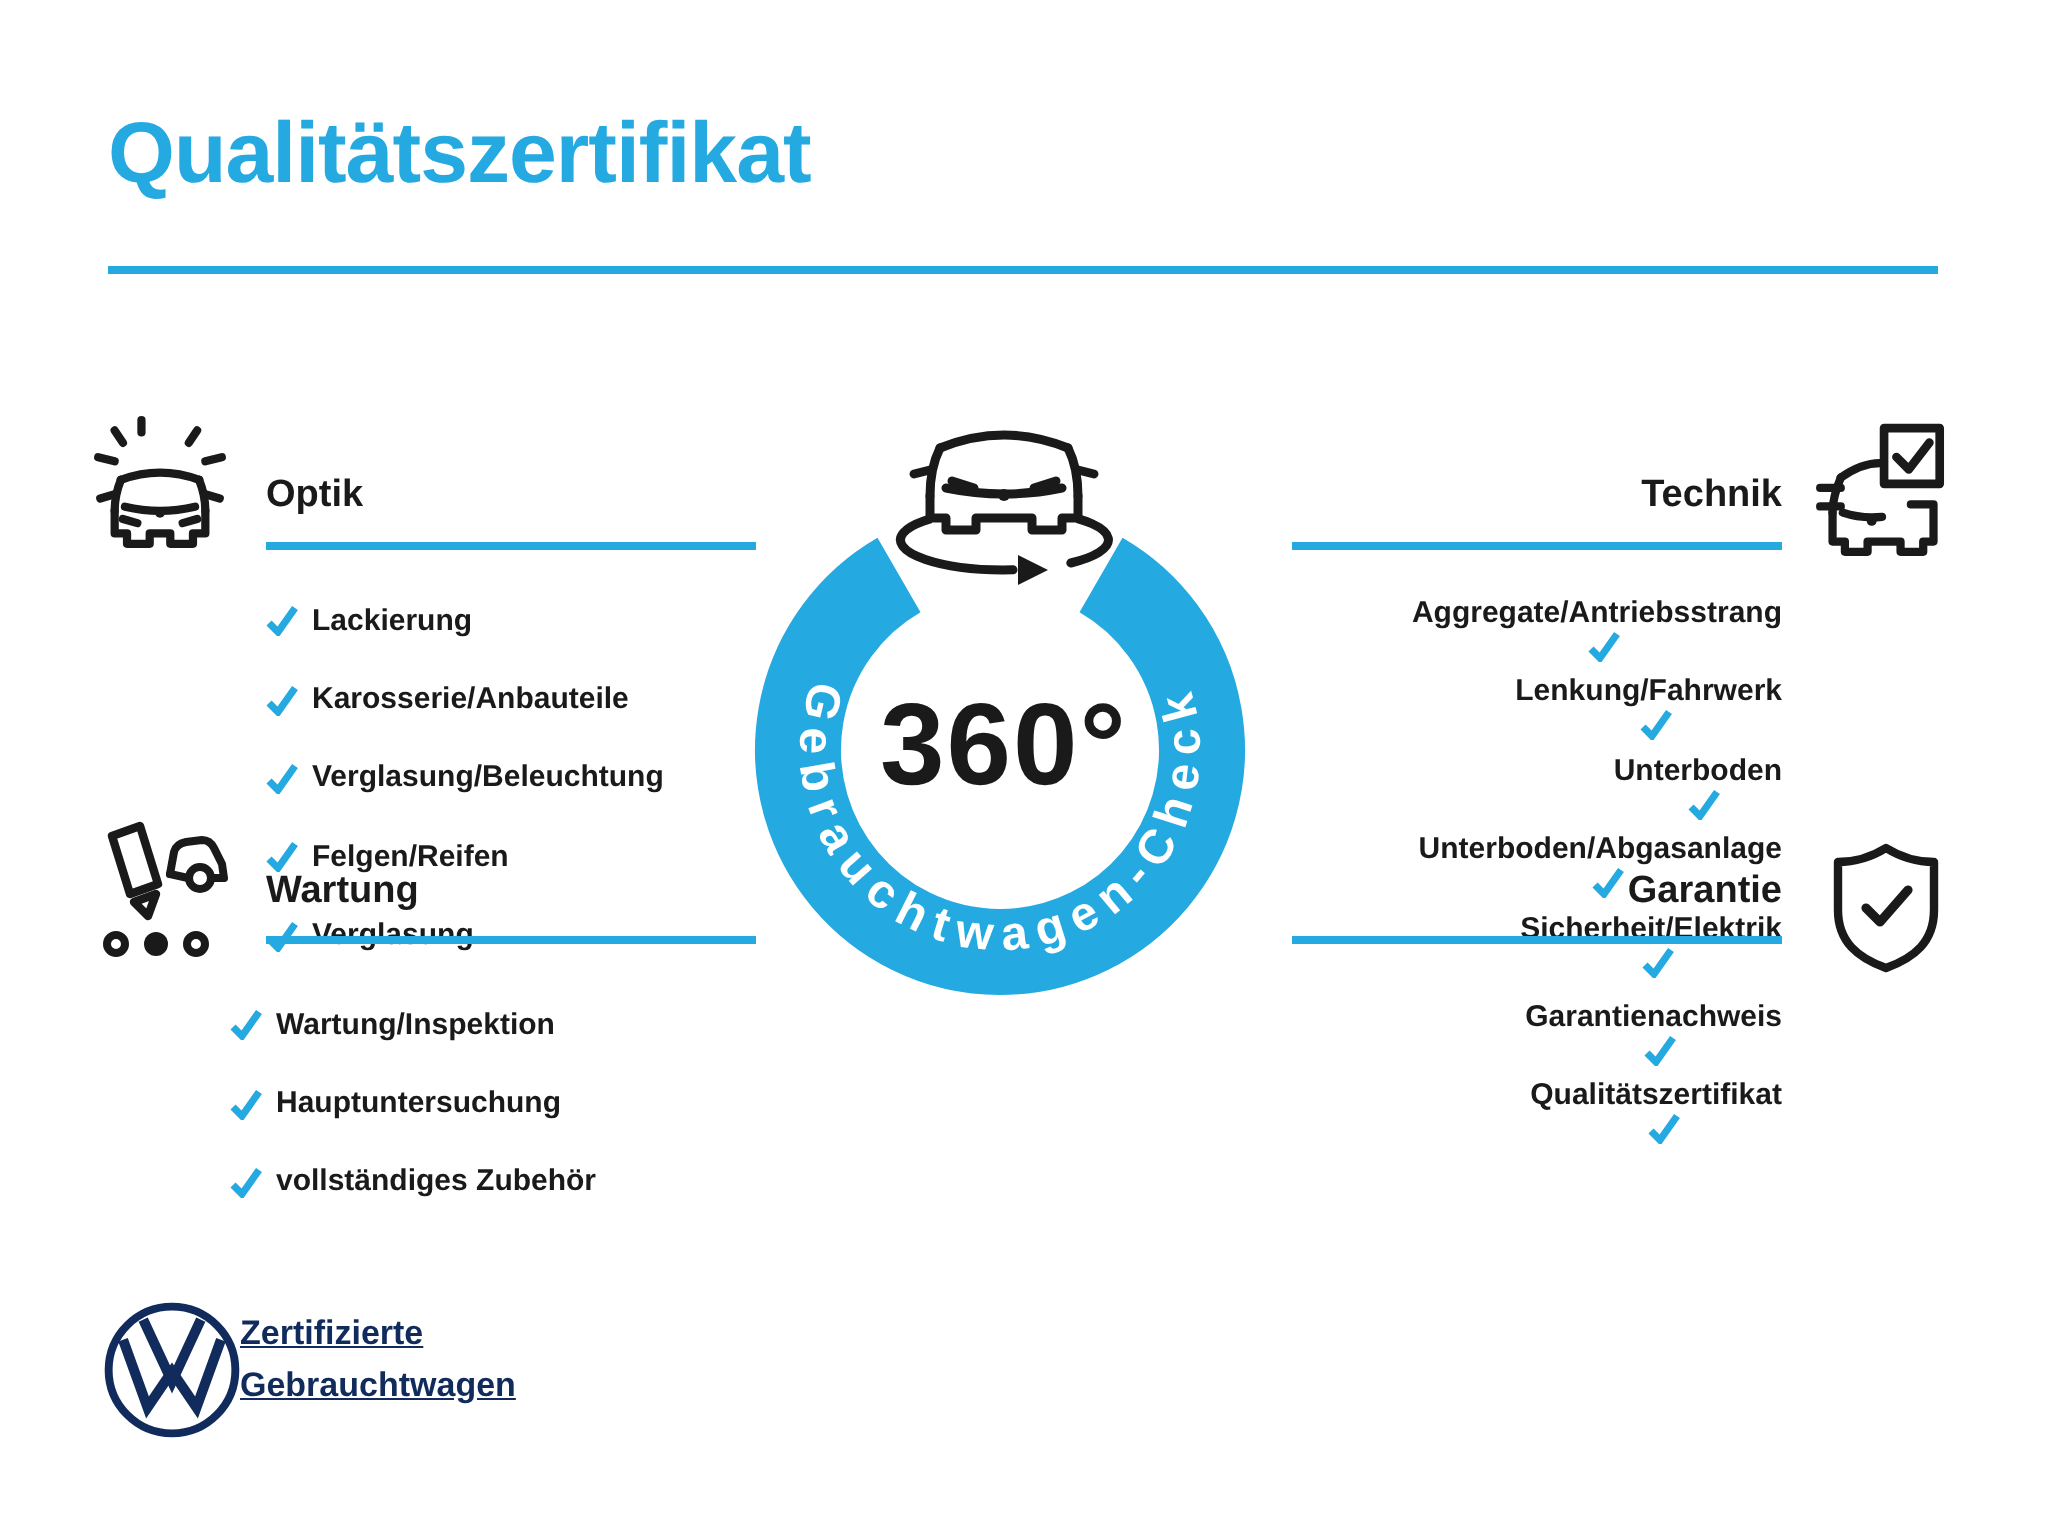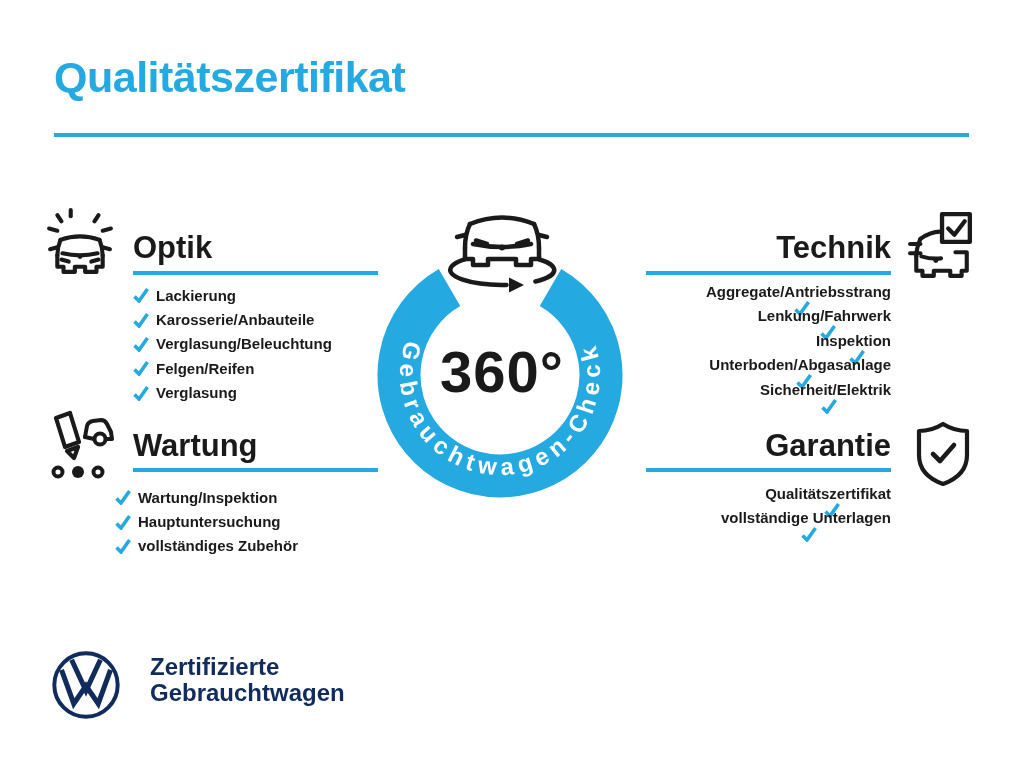--- a/index.html
+++ b/index.html
@@ -18,48 +18,48 @@
     letter-spacing:-0.5px;line-height:50px;
   }
   .title-rule{
     position:absolute;left:54px;top:133px;width:915px;height:3.5px;
     background:var(--cyan);
   }
   .rule{
     position:absolute;height:3.5px;background:var(--cyan);width:245px;
   }
   .heading{
-    position:absolute;font-size:31px;font-weight:bold;color:var(--ink);
+    position:absolute;font-size:19px;font-weight:bold;color:var(--ink);
     line-height:28px;white-space:nowrap;
   }
   .heading.right{}
   .list{position:absolute;display:flex;flex-direction:column;}
   .list .row{
     height:24.4px;display:flex;align-items:center;
-    font-size:15px;font-weight:bold;color:var(--ink);white-space:nowrap;
+    font-size:15px;font-weight:bold;color:var(--ink);white-space:nowrap;margin-top:15px;
   }
   .list.left .row svg{margin-right:7px;}
   .list.right{align-items:flex-end;}
   .list.right .row{flex-direction:column;}
   .list.right .row svg{margin-left:7px;}
   .chk{width:16px;height:16px;flex:none;}
   .chk path{stroke:var(--cyan);stroke-width:3.6;fill:none;stroke-linecap:butt;stroke-linejoin:miter;}
   .icon{position:absolute;}
   .icon .st{stroke:var(--ink);fill:none;stroke-linecap:round;stroke-linejoin:round;}
   .icon .fl{fill:var(--ink);stroke:none;}
   .badge{position:absolute;left:370px;top:190px;width:264px;height:320px;}
   .badge .ring{stroke:var(--cyan);stroke-width:43;fill:none;}
   .badge .ringtext{font-family:"Liberation Sans",sans-serif;font-size:24px;font-weight:bold;fill:#ffffff;letter-spacing:5.5px;text-anchor:middle;}
   .badge .value{font-family:"Liberation Sans",sans-serif;font-size:58px;font-weight:bold;fill:var(--ink);text-anchor:middle;letter-spacing:1px;}
   .badge .st{stroke:var(--ink);stroke-width:4.5;fill:none;stroke-linecap:round;stroke-linejoin:round;}
   .badge .fl{fill:var(--ink);stroke:none;}
   .badge .mask{fill:#ffffff;stroke:none;}
   .footer-text{
-    position:absolute;left:150px;top:654px;
-    font-size:24px;font-weight:bold;color:var(--navy);line-height:26px;
+    position:absolute;left:120px;top:654px;
+    font-size:17px;font-weight:bold;color:var(--navy);line-height:26px;text-decoration:underline;
   }
   .vwlogo{position:absolute;left:50px;top:649px;width:72px;height:72px;}
   .vwlogo .st{stroke:var(--navy);fill:none;}
 </style>
 </head>
 <body>
 
 <div class="canvas">
 
   <div class="page-title">Qualitätszertifikat</div>
@@ -137,21 +137,21 @@
           <path d="M1.5 9.5 L6 14 L14.5 2"></path>
         </svg>
     </div>
     <div class="row">
       <span>Lenkung/Fahrwerk</span>
       <svg class="chk" viewBox="0 0 16 16">
           <path d="M1.5 9.5 L6 14 L14.5 2"></path>
         </svg>
     </div>
     <div class="row">
-      <span>Inspektion</span>
+      <span>Unterboden</span>
       <svg class="chk" viewBox="0 0 16 16">
           <path d="M1.5 9.5 L6 14 L14.5 2"></path>
         </svg>
     </div>
     <div class="row">
       <span>Unterboden/Abgasanlage</span>
       <svg class="chk" viewBox="0 0 16 16">
           <path d="M1.5 9.5 L6 14 L14.5 2"></path>
         </svg>
     </div>
@@ -197,27 +197,27 @@
   </div>
 
   <svg class="icon" style="left:915px;top:420px" width="56" height="68" viewBox="0 0 56 66">
     <path class="st" stroke-width="4.2" d="M28 3 C 36 8 45 10 52 10 L52 34 C 52 50 42 58 28 63 C 14 58 4 50 4 34 L4 10 C 11 10 20 8 28 3 Z"></path>
     <path class="st" stroke-width="4.6" d="M18 33 L25 40 L39 24"></path>
   </svg>
   <div class="heading right" style="right:133px;top:432px">Garantie</div>
   <div class="rule" style="left:646px;top:468px"></div>
   <div class="list right" style="right:133px;top:485px">
     <div class="row">
+      <span>Garantienachweis</span>
+      <svg class="chk" viewBox="0 0 16 16">
+          <path d="M1.5 9.5 L6 14 L14.5 2"></path>
+        </svg>
+    </div>
+    <div class="row">
       <span>Qualitätszertifikat</span>
-      <svg class="chk" viewBox="0 0 16 16">
-          <path d="M1.5 9.5 L6 14 L14.5 2"></path>
-        </svg>
-    </div>
-    <div class="row">
-      <span>vollständige Unterlagen</span>
       <svg class="chk" viewBox="0 0 16 16">
           <path d="M1.5 9.5 L6 14 L14.5 2"></path>
         </svg>
     </div>
   </div>
 
   <svg class="badge" viewBox="0 0 264 320">
     <defs>
       <path id="ringTextPath" d="M 80 98.4 A 100 100 0 1 0 180 98.4"></path>
     </defs>

